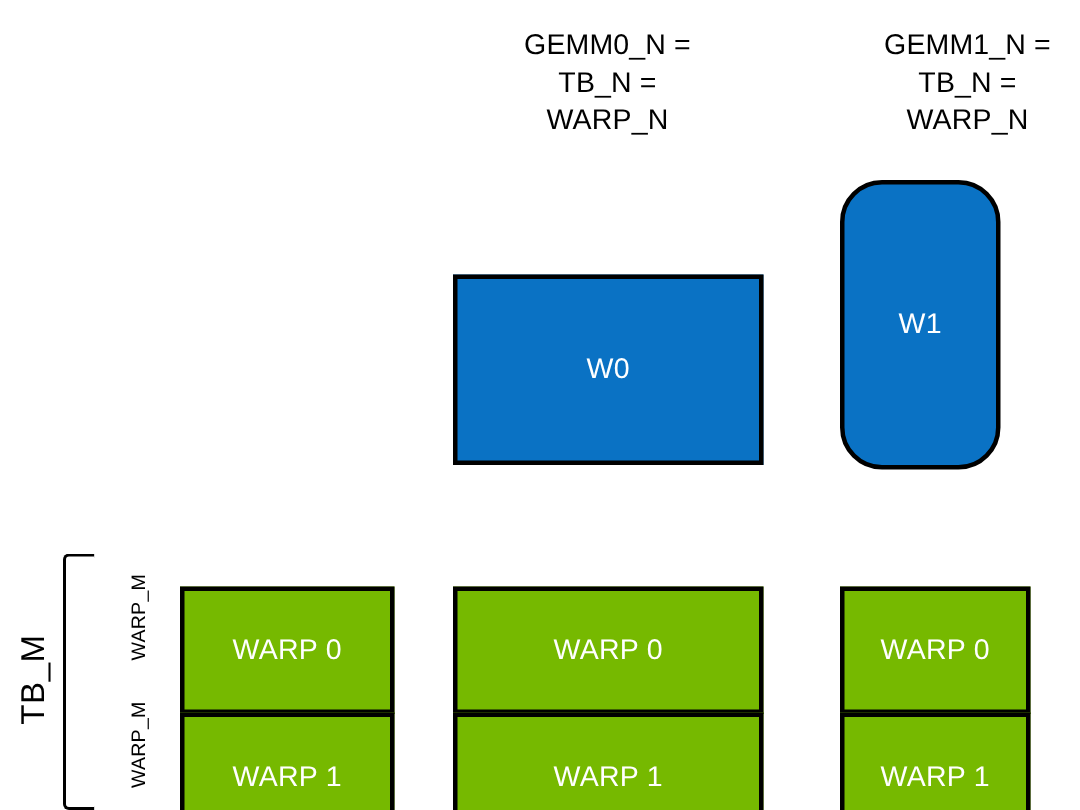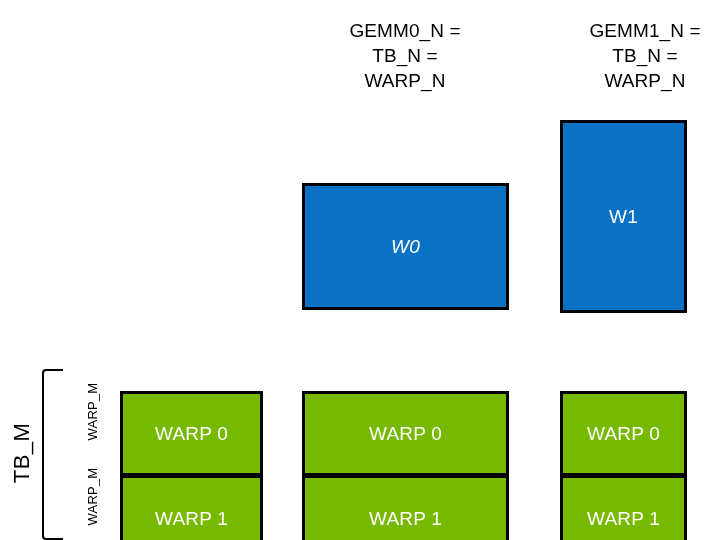--- a/index.html
+++ b/index.html
@@ -45,22 +45,22 @@
     align-items: center;
     justify-content: center;
     color: #ffffff;
     font-size: 19px;
     letter-spacing: 0.2px;
   }
   .box-blue  { background: #0a72c4; }
   .box-green { background: #76b900; margin-top: 22px; }
 
   
-  #box-w0 { left: 302px; top: 171px; width: 207px; height: 127px; font-style: italic; }
-  #box-w1 { left: 560px; top: 108px; width: 127px; height: 193px; }
+  #box-w0 { left: 302px; top: 171px; width: 207px; height: 127px; }
+  #box-w1 { left: 560px; top: 108px; width: 107px; height: 193px; border-radius: 28px; }
 
   
   #box-c0-warp0 { left: 120px; top: 357px; width: 143px; height: 85px; }
   #box-c0-warp1 { left: 120px; top: 441px; width: 143px; height: 87px; }
   
   #box-c1-warp0 { left: 302px; top: 357px; width: 207px; height: 85px; }
   #box-c1-warp1 { left: 302px; top: 441px; width: 207px; height: 87px; }
   
   #box-c2-warp0 { left: 560px; top: 357px; width: 127px; height: 85px; }
   #box-c2-warp1 { left: 560px; top: 441px; width: 127px; height: 87px; }

